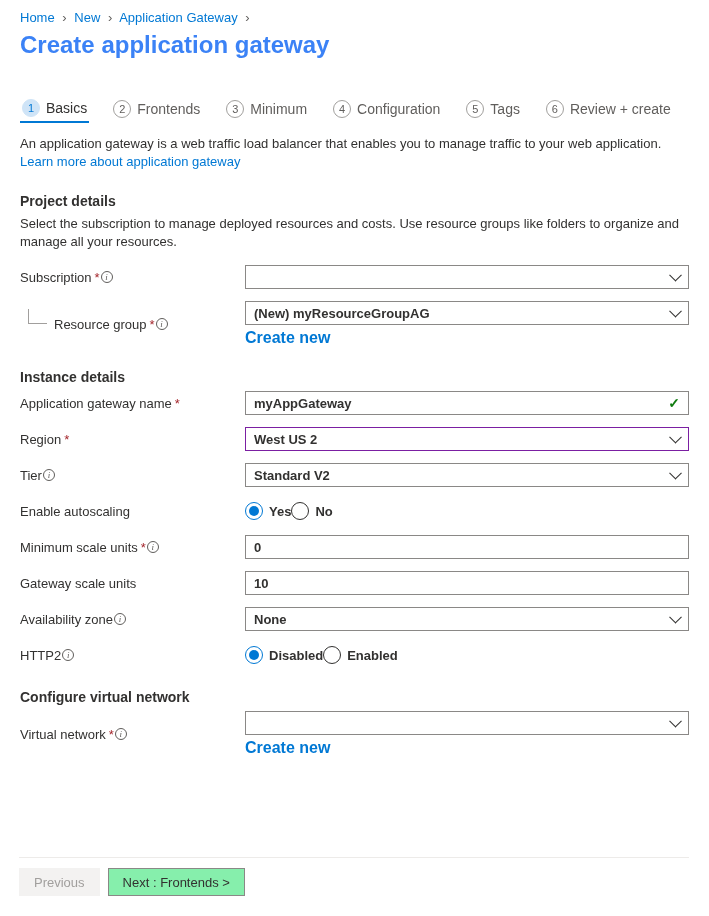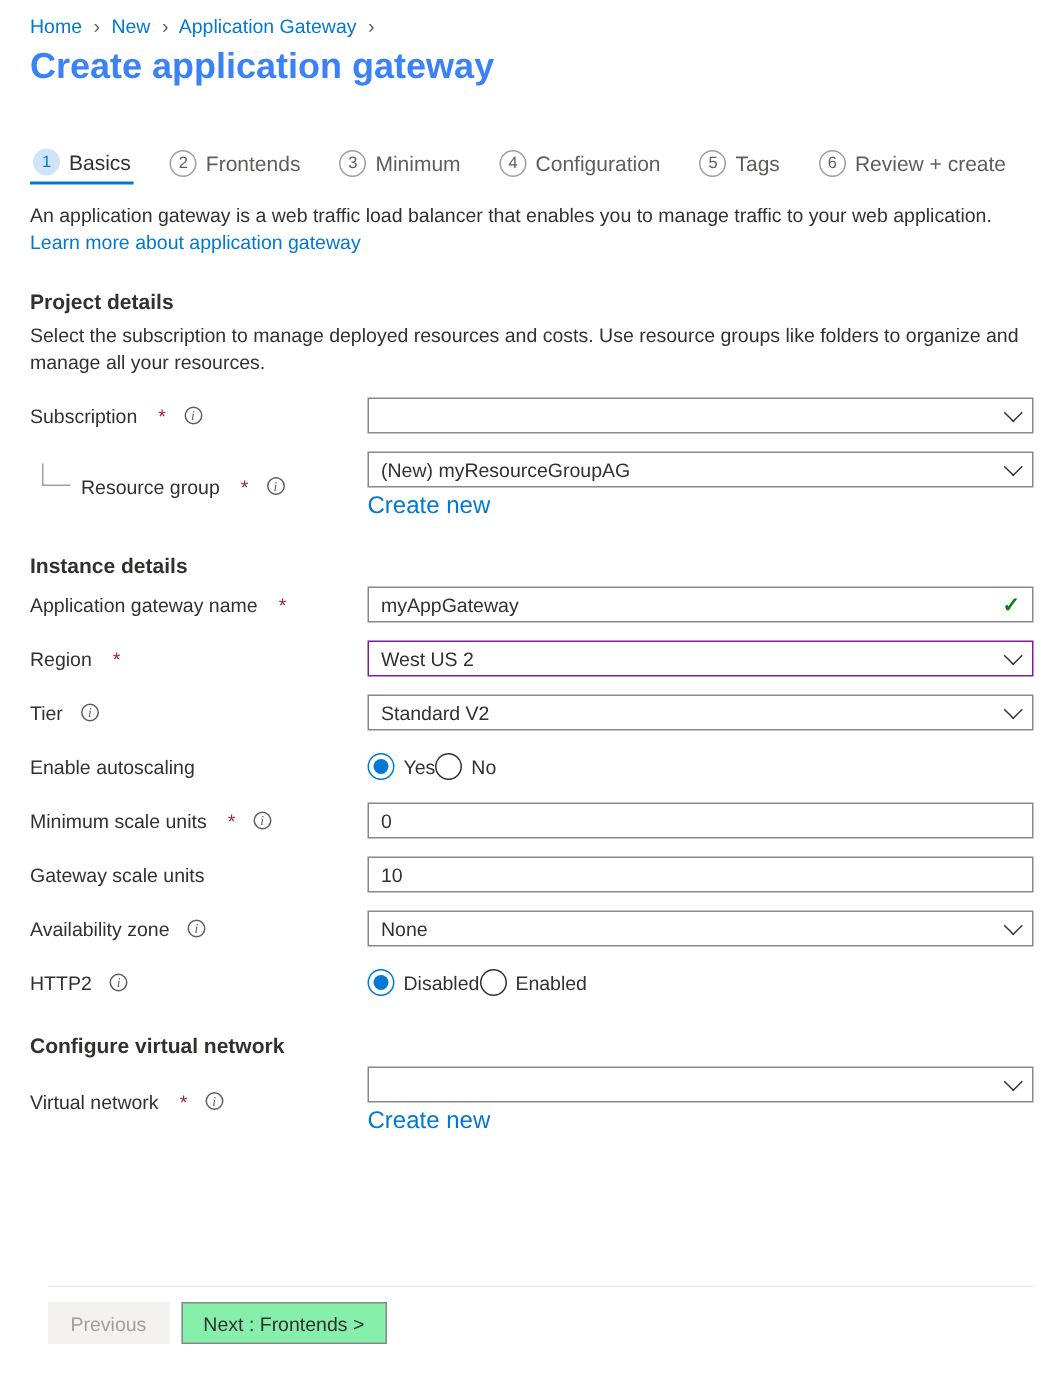--- a/index.html
+++ b/index.html
@@ -70,21 +70,21 @@
     display: flex;
     align-items: center;
     margin-bottom: 12px;
     min-height: 24px;
   }
   .form-row .label-col {
     width: 225px;
     font-size: 13px;
     display: flex;
     align-items: center;
-    gap: 12px;
+    gap: 1px;
     flex-shrink: 0;
   }
   .label-col.indent { padding-left: 34px; position: relative; }
   .label-col.indent::before {
     content: "";
     position: absolute;
     left: 8px; top: -8px;
     width: 18px; height: 14px;
     border-left: 1px solid #a19f9d;
     border-bottom: 1px solid #a19f9d;
@@ -95,21 +95,21 @@
     border: 1px solid #605e5c;
     border-radius: 50%;
     display: inline-flex;
     align-items: center; justify-content: center;
     font-size: 9px;
     color: #605e5c;
     font-style: italic;
     font-family: Georgia, serif;
     line-height: 1;
   }
-  .form-row .field-col { flex: 1; }
+  .form-row .field-col { flex: 1; font-weight: bold; }
   .select-box, .text-input {
     width: 100%;
     height: 24px;
     border: 1px solid #8a8886;
     padding: 2px 24px 2px 8px;
     font-size: 13px;
     background: #fff;
     position: relative;
     display: flex;
     align-items: center;
@@ -155,21 +155,21 @@
   .num-input {
     width: 100%; height: 24px;
     border: 1px solid #8a8886;
     padding: 2px 8px;
     font-size: 13px;
     display:flex; align-items:center;
     background:#fff;
   }
   .footer {
     position: absolute;
-    left: 32px; right: 20px; bottom: 20px;
+    left: 19px; right: 20px; bottom: 20px;
     border-top: 1px solid #edebe9;
     padding-top: 10px;
     display: flex; gap: 8px;
   }
   .btn {
     height: 28px;
     padding: 0 14px;
     font-size: 13px;
     border: 1px solid #8a8886;
     background: #86efac;

